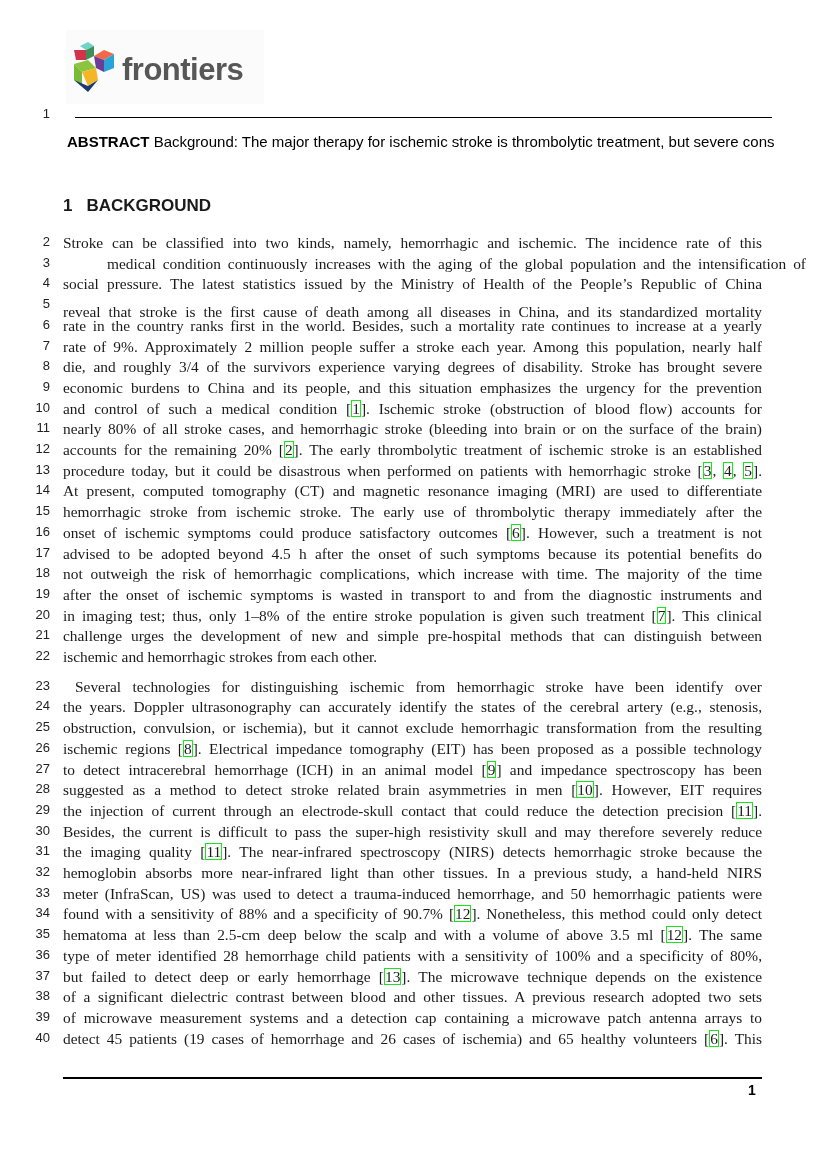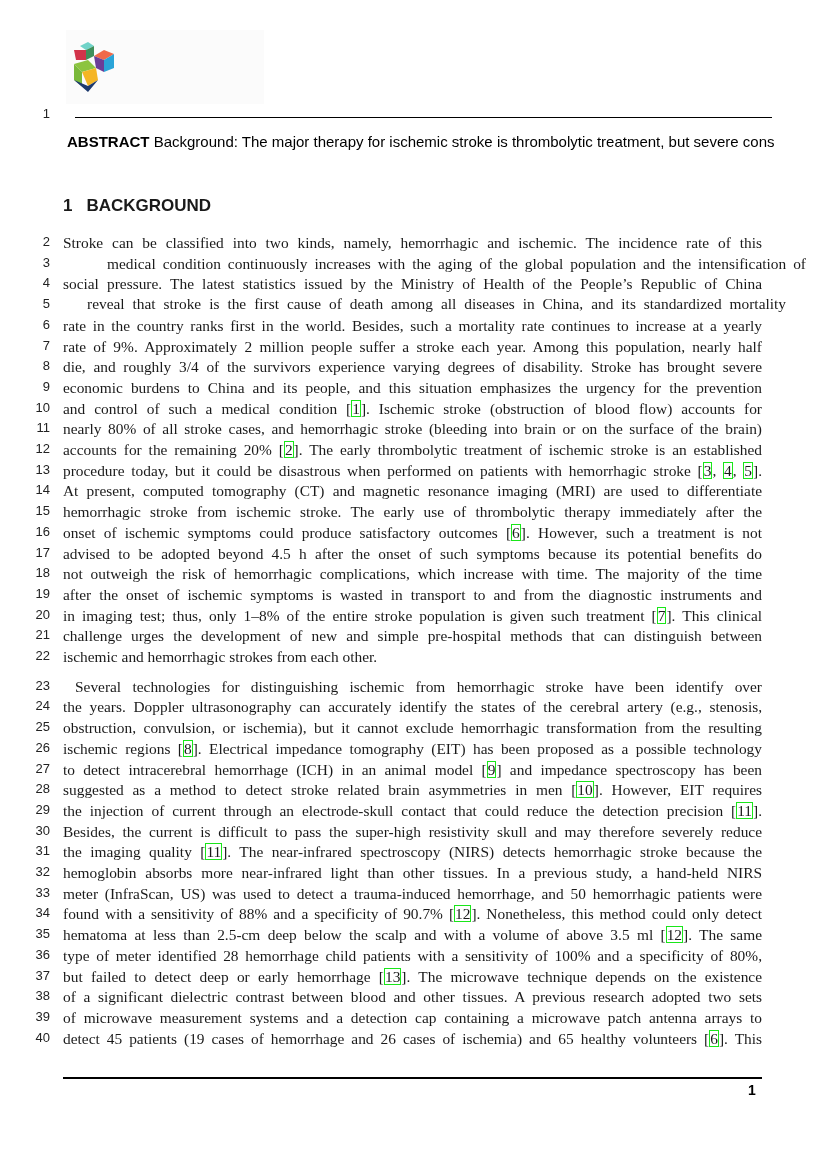--- a/index.html
+++ b/index.html
@@ -29,20 +29,21 @@
     <polygon points="12,8 20,4 20,14 12,18" fill="#3f8f5a"></polygon>
     <polygon points="0,8 12,8 12,18 2,18" fill="#d2334a"></polygon>
     <polygon points="20,14 30,8 40,12 30,18" fill="#f06a4a"></polygon>
     <polygon points="30,18 40,12 40,26 30,30" fill="#2aa4d8"></polygon>
     <polygon points="20,14 30,18 30,30 22,26" fill="#6c3d97"></polygon>
     <polygon points="0,22 14,18 22,26 8,30" fill="#8cc43f"></polygon>
     <polygon points="0,22 8,30 8,44 0,38" fill="#7ab93a"></polygon>
     <polygon points="8,30 22,26 24,38 14,44" fill="#f5b625"></polygon>
     <polygon points="0,38 14,44 24,38 14,50" fill="#1d3a6e"></polygon>
   </svg>
+  <span class="logo-text">frontiers</span>
 </div>
 
 <span class="ln" style="top:106px;">1</span>
 <div class="top-rule"></div>
 
 <div class="abstract">
   <b>ABSTRACT</b>
   <span>Background: The major therapy for ischemic stroke is thrombolytic treatment, but severe cons</span>
 </div>
 
@@ -51,21 +52,21 @@
 </div>
 
 <div id="body-lines">
     <span class="ln" style="top: 234px;">2</span>
     <div class="textline" style="top: 233px;"><span>Stroke can be classified into two kinds, namely, hemorrhagic and ischemic. The incidence rate of this</span></div>
     <span class="ln" style="top: 254.7px;">3</span>
     <div class="textline" style="top: 253.7px; margin-left: 44px;"><span>medical condition continuously increases with the aging of the global population and the intensification of</span></div>
     <span class="ln" style="top: 275.4px;">4</span>
     <div class="textline" style="top: 274.4px;"><span>social pressure. The latest statistics issued by the Ministry of Health of the People’s Republic of China</span></div>
     <span class="ln" style="top: 296.1px;">5</span>
-    <div class="textline" style="top: 294px; margin-left: 24px;"><span>reveal that stroke is the first cause of death among all diseases in China, and its standardized mortality</span></div>
+    <div class="textline" style="top: 302px;"><span>reveal that stroke is the first cause of death among all diseases in China, and its standardized mortality</span></div>
     <span class="ln" style="top: 316.8px;">6</span>
     <div class="textline" style="top: 315.8px;"><span>rate in the country ranks first in the world. Besides, such a mortality rate continues to increase at a yearly</span></div>
     <span class="ln" style="top: 337.5px;">7</span>
     <div class="textline" style="top: 336.5px;"><span>rate of 9%. Approximately 2 million people suffer a stroke each year. Among this population, nearly half</span></div>
     <span class="ln" style="top: 358.2px;">8</span>
     <div class="textline" style="top: 357.2px;"><span>die, and roughly 3/4 of the survivors experience varying degrees of disability. Stroke has brought severe</span></div>
     <span class="ln" style="top: 378.9px;">9</span>
     <div class="textline" style="top: 377.9px;"><span>economic burdens to China and its people, and this situation emphasizes the urgency for the prevention</span></div>
     <span class="ln" style="top: 399.6px;">10</span>
     <div class="textline" style="top: 398.6px;"><span>and control of such a medical condition [</span><span class="cite" style="outline-color: rgb(25, 230, 25);">1</span><span>]. Ischemic stroke (obstruction of blood flow) accounts for</span></div>

